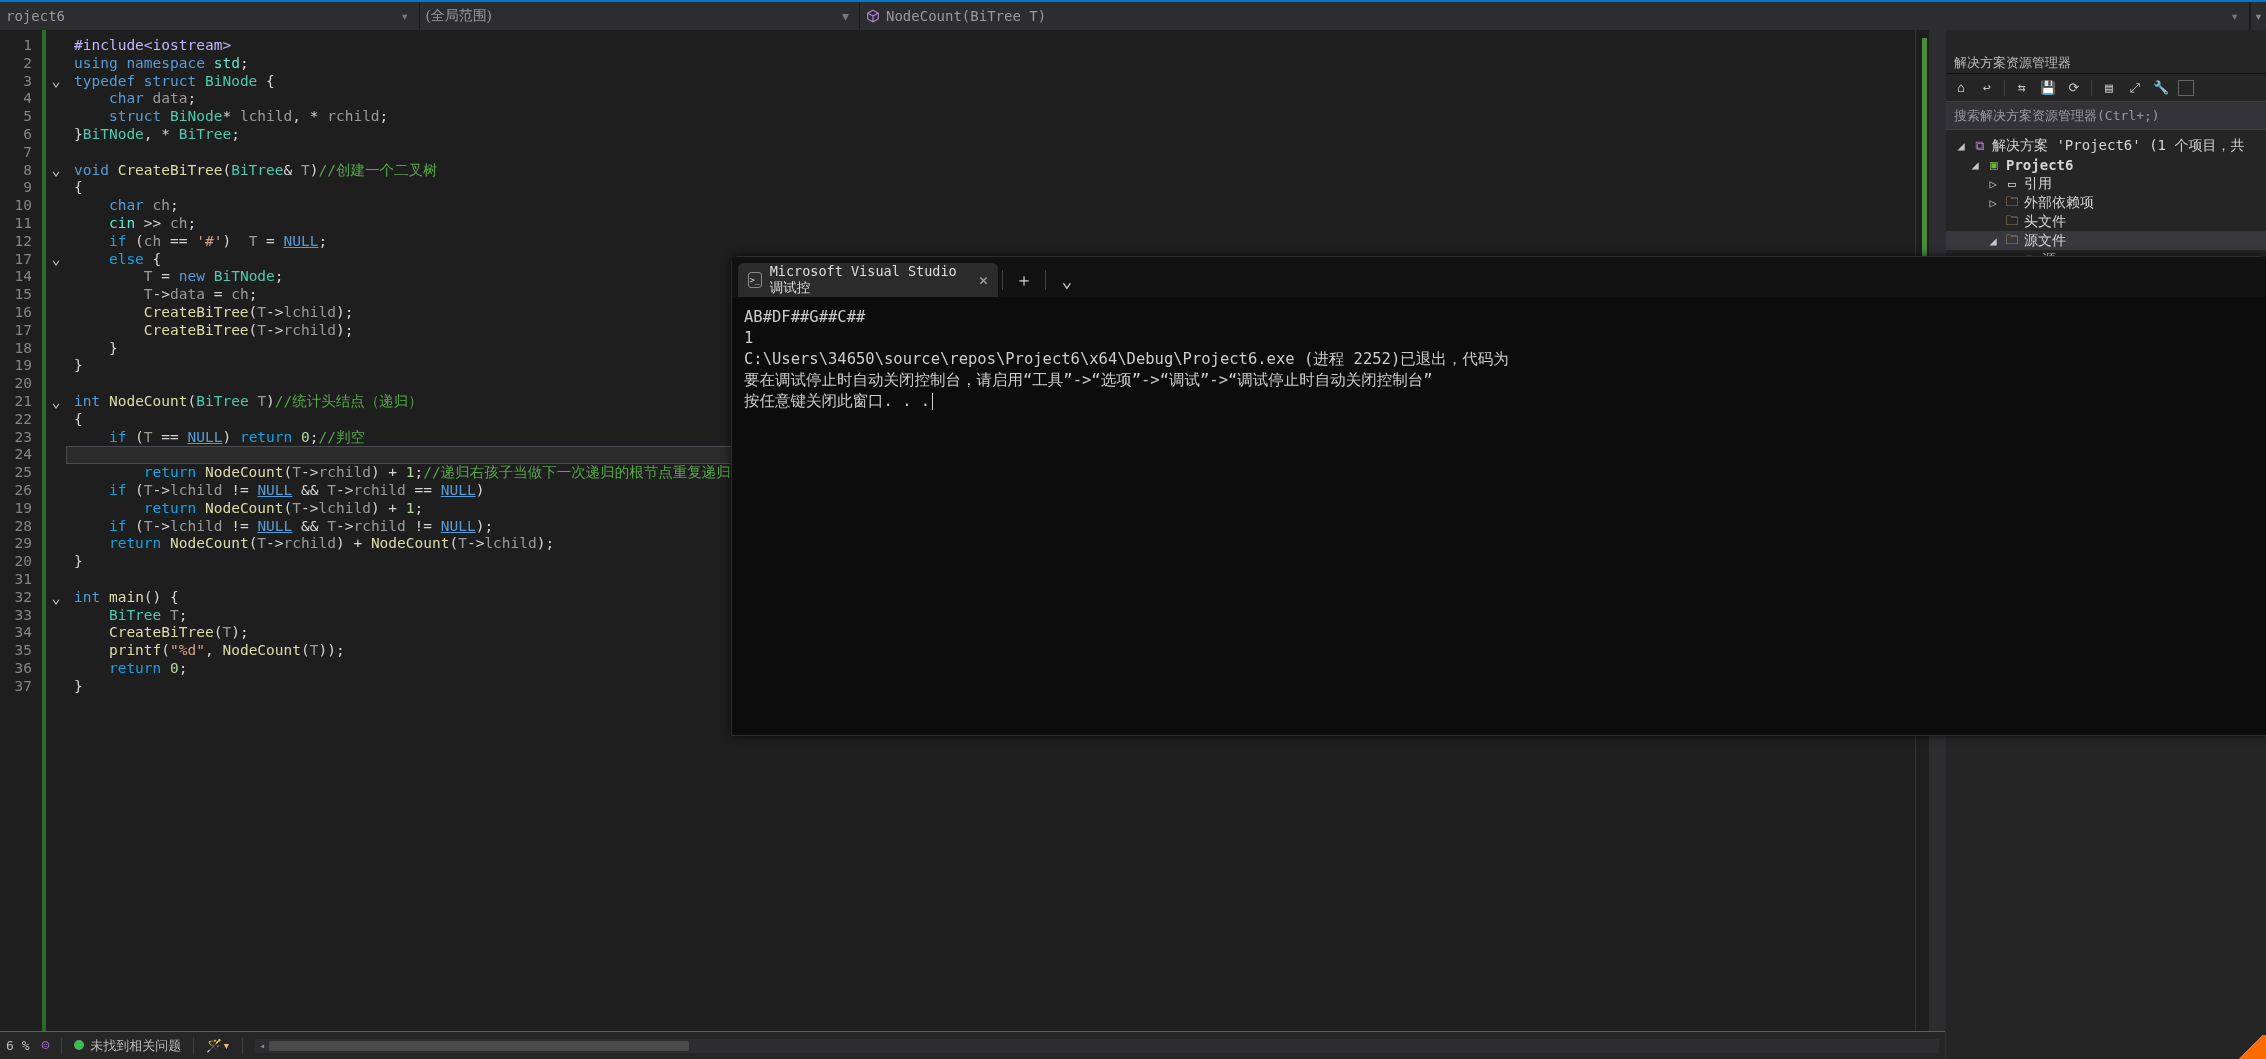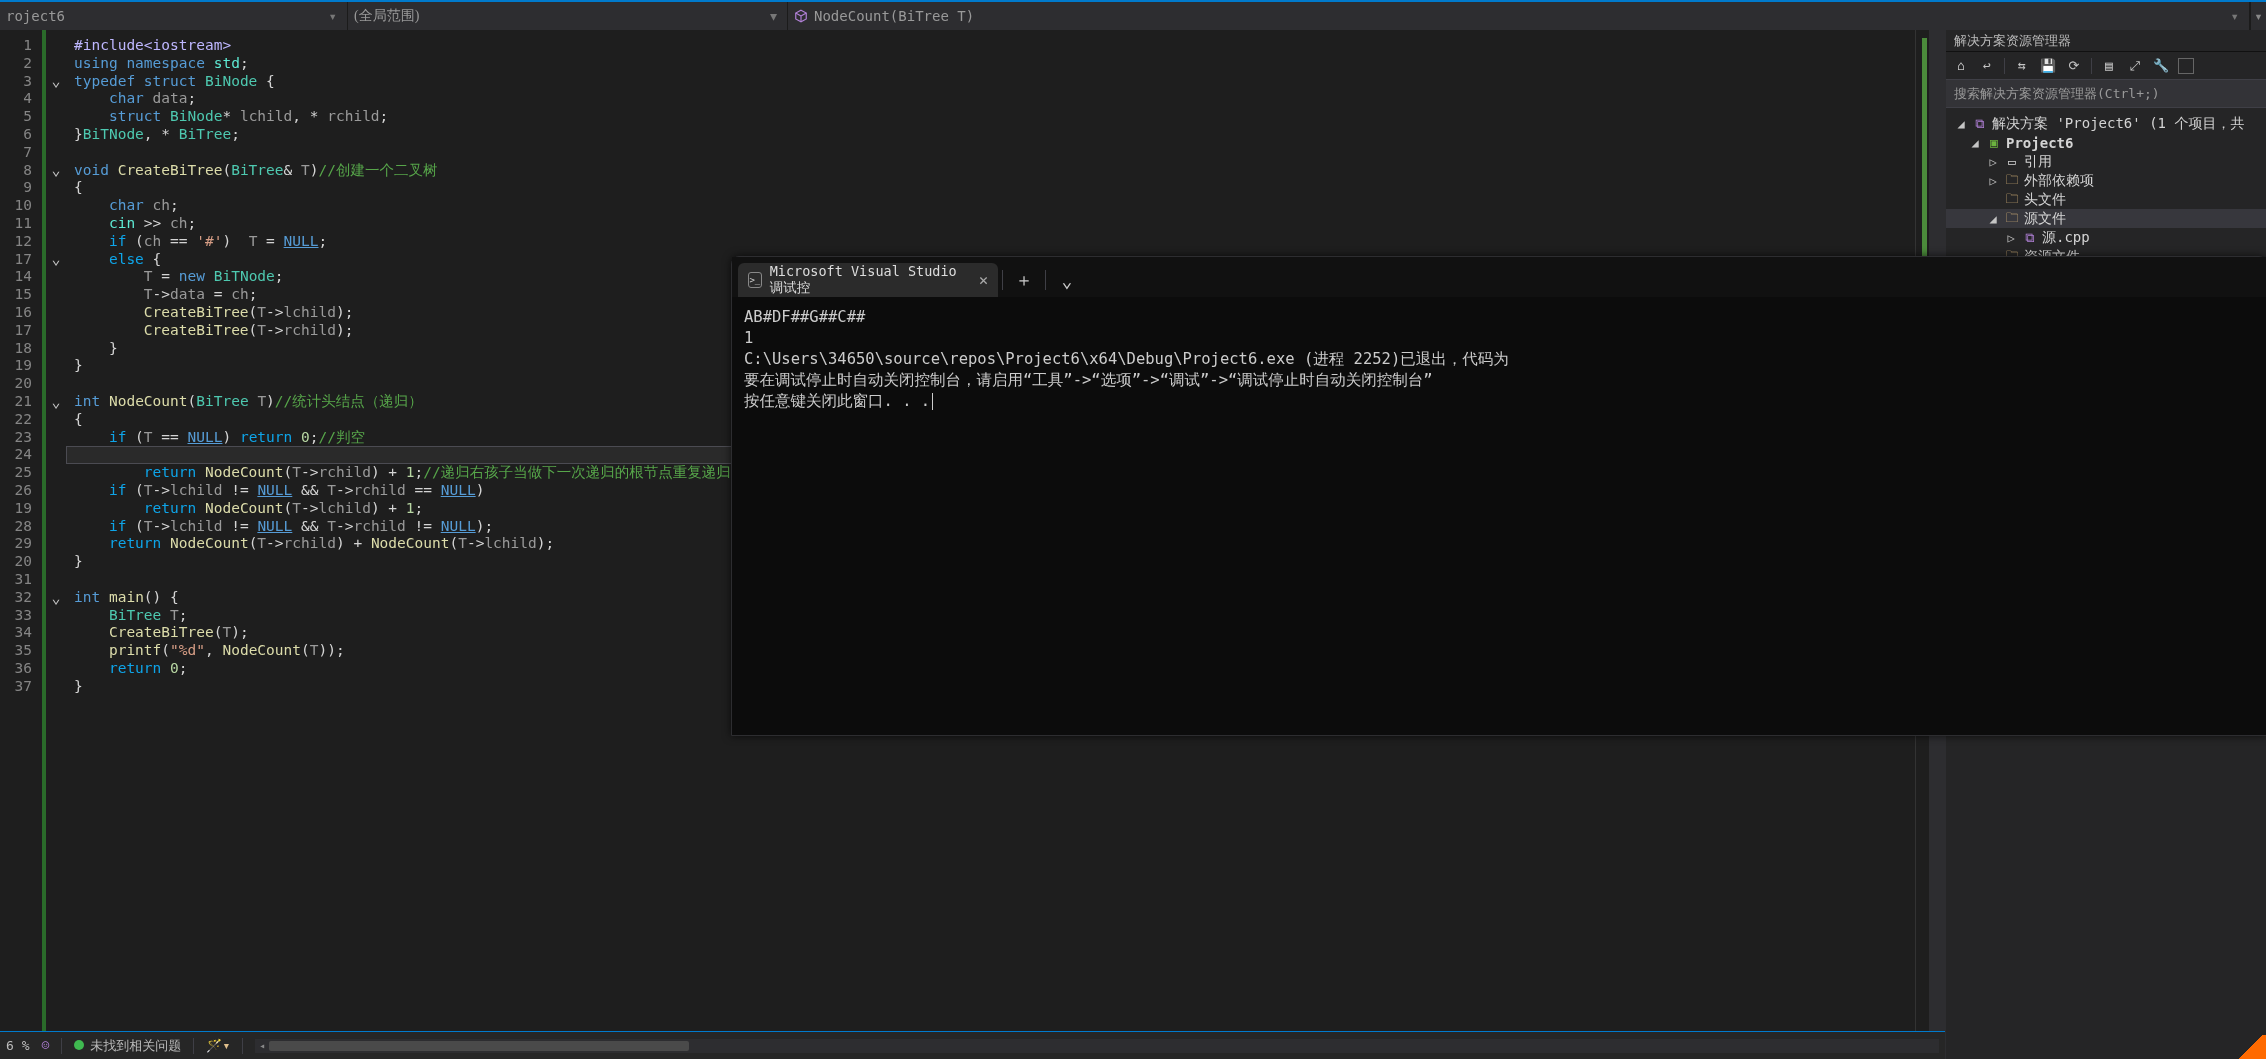--- a/index.html
+++ b/index.html
@@ -2,27 +2,27 @@
 <html><head>
 <meta charset="utf-8">
 <style>
   * { margin:0; padding:0; box-sizing:border-box; }
   html,body { width:2266px; height:1059px; font-family:Consolas,"Microsoft YaHei",monospace; font-size:13px; background:#1e1e1e; color:#d4d4d4; overflow:hidden; }
   .root { display:flex; flex-direction:column; width:100%; height:100%; }
 
   
   .breadcrumb-bar { height:30px; background:#2d2d30; border-top:2px solid #007acc; display:flex; align-items:center; color:#999; font-size:14px; }
   .bc-seg { display:flex; align-items:center; height:100%; padding:0 10px 0 6px; border-right:1px solid #1b1b1b; flex:0 0 auto; }
-  .bc-seg.w1 { width:348px; }
+  .bc-seg.w1 { width:420px; }
   .bc-seg.w2 { width:440px;font-family:Liberation Serif, serif; }
   .bc-seg.w3 { flex:1; }
   .bc-seg .drop { margin-left:auto; color:#777; }
   .cube-icon { display:inline-block; width:14px; height:14px; margin-right:6px; position:relative; }
   .cube-icon svg { width:14px; height:14px; }
-  .se-title { height:22px; background:#252526; color:#bbb; font-size:13px; padding:2px 0 0 8px; border-bottom:1px solid #111;}
+  .se-title { height:22px; background:#252526; color:#bbb; font-size:13px; padding:2px 0 0 8px; border-bottom:1px solid #111;margin-top:22px;}
   .se-toolbar { height:28px; background:#252526; display:flex; align-items:center; gap:8px; padding:0 6px; border-bottom:1px solid #3f3f46;}
   .se-toolbar .ico { width:18px; height:18px; display:inline-flex; align-items:center; justify-content:center; color:#c5c5c5; }
   .se-toolbar .sep { width:1px; height:16px; background:#3f3f46; }
 
   .main-row { flex:1; display:flex; min-height:0; }
 
   
   .editor-col { flex:1; display:flex; flex-direction:column; min-width:0; position:relative; }
   .code-area { flex:1; display:flex; background:#1e1e1e; overflow:hidden; }
   .gutter { width:46px; background:#1e1e1e; color:#858585; text-align:right; padding-right:10px; font-size:14.5px; line-height:17.8px; padding-top:7px; border-right:4px solid #2a6b2a; }

